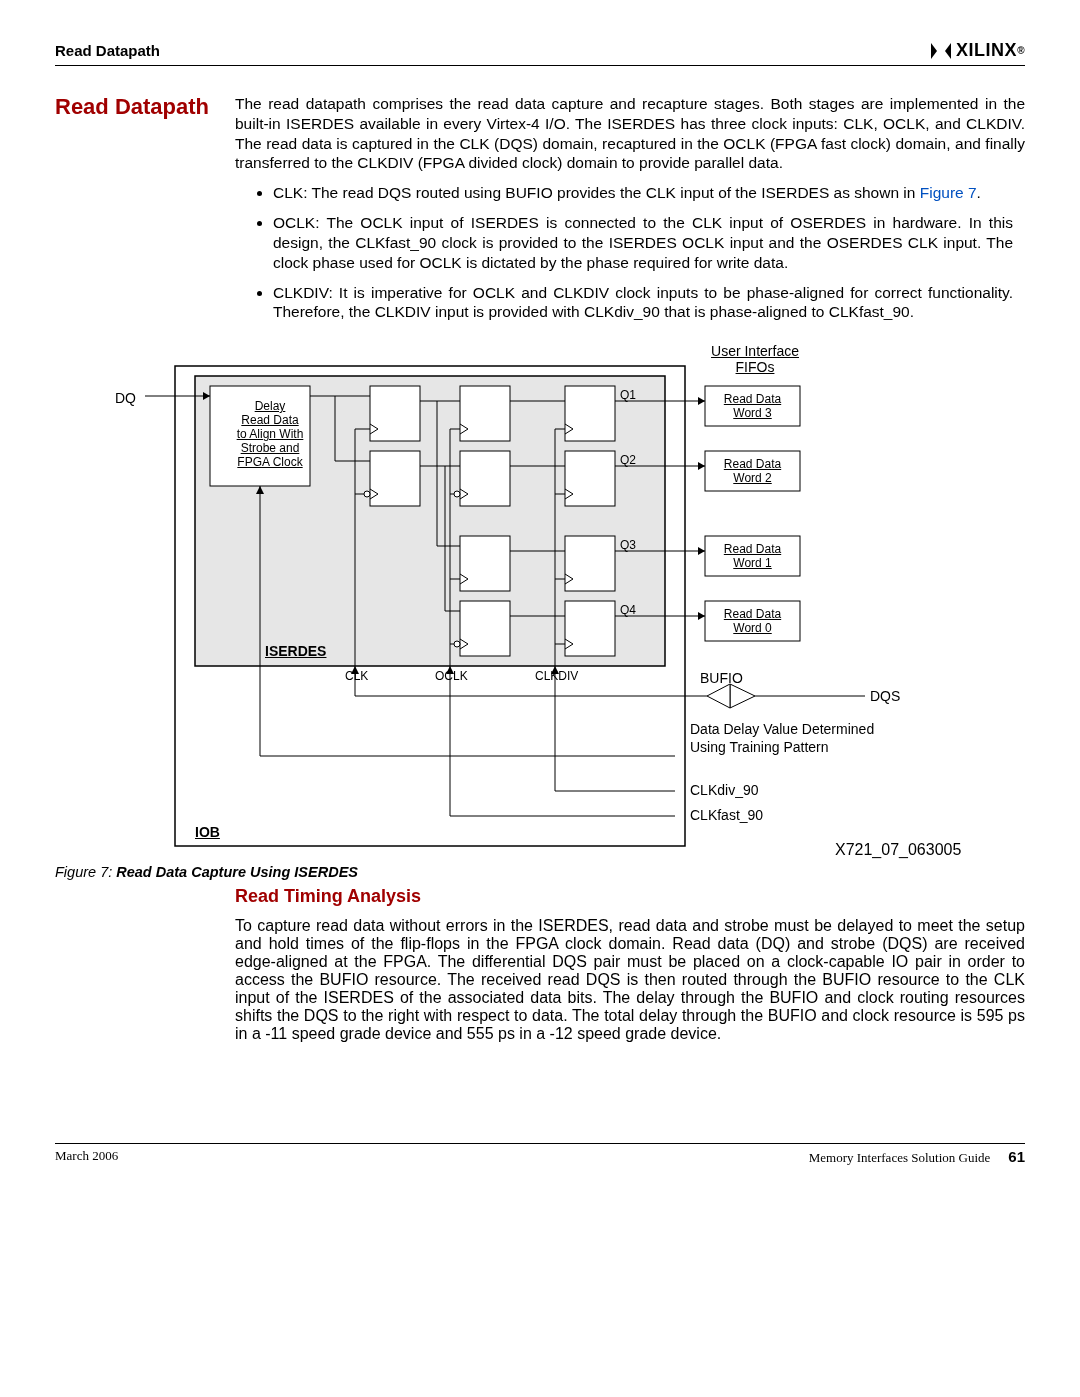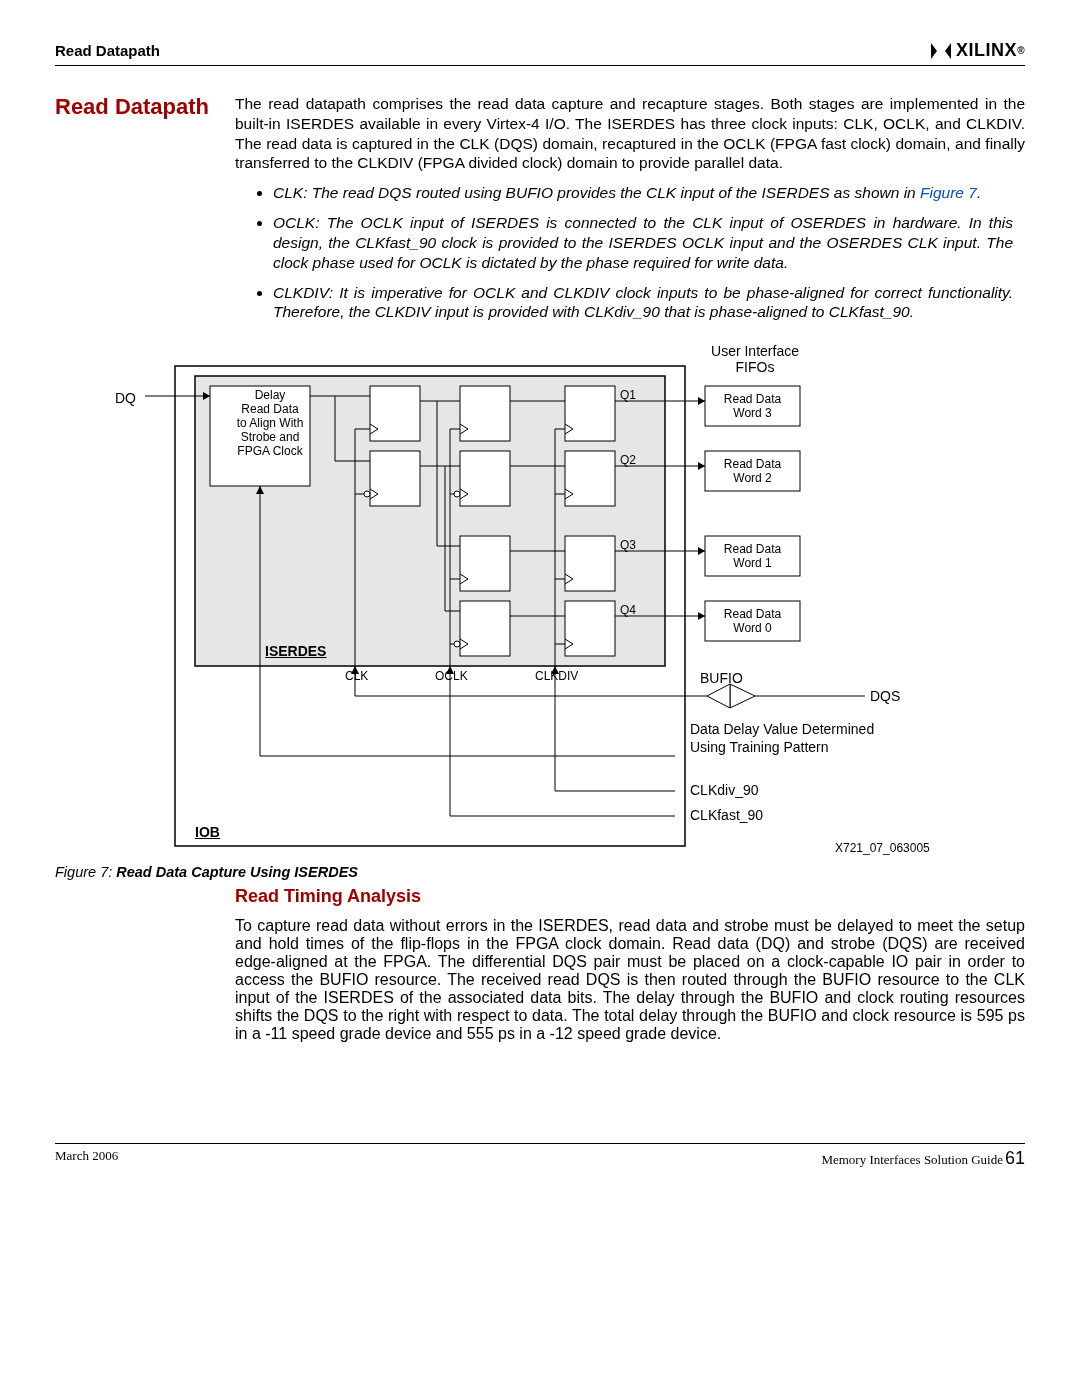--- a/index.html
+++ b/index.html
@@ -65,21 +65,20 @@
     font-size: 15.5px;
     line-height: 1.28;
   }
   .body-text {
     margin: 0 0 10px 0;
     text-align: justify;
   }
   ul.bullets {
     margin: 0 12px 14px 0;
     padding-left: 38px;
-    font-style: italic;
   }
   ul.bullets li {
     margin-bottom: 10px;
     text-align: justify;
   }
   .link {
     color: #0050c0;
   }
   .figure {
     margin: 6px 0 6px 60px;
@@ -96,29 +95,30 @@
     position: absolute;
     font-family: Arial, Helvetica, sans-serif;
     font-size: 14px;
     color: #000;
     white-space: nowrap;
   }
   .figure .dlabel.small {
     font-size: 12px;
   }
   .figure .dlabel.tiny {
-    font-size: 12px;
+    font-size: 16px;
   }
   .figure .dlabel.bold {
     font-weight: bold;
     text-decoration: underline;
   }
   .figure .dlabel.center {
     text-align: center;
     white-space: normal;
+    text-decoration: underline;
   }
   .fig-caption {
     text-align: left;
     font-style: italic;
     font-size: 14.5px;
     margin: 8px 0 0 0;
   }
   .fig-caption b {
     font-style: italic;
     font-weight: bold;
@@ -126,23 +126,23 @@
   .footer {
     margin-top: 100px;
     border-top: 1px solid #000;
     padding-top: 4px;
     display: flex;
     justify-content: space-between;
     font-size: 13px;
     font-family: Georgia, 'Times New Roman', serif;
   }
   .footer .pagenum {
-    font-weight: normal;
-    font-size: 18px;
-    margin-left: 2px;
+    font-weight: bold;
+    font-size: 15px;
+    margin-left: 18px;
     font-family: Arial, sans-serif;
   }
   .footer .right {
     display: flex;
     align-items: baseline;
   }
 </style>
 </head>
 <body>
 
@@ -277,21 +277,21 @@
       <line x1="335" y1="470" x2="335" y2="340" stroke="#000"></line>
       <polygon points="335,320 331,328 339,328" fill="#000"></polygon>
 
       <line x1="560" y1="445" x2="440" y2="445" stroke="#000"></line>
       <line x1="440" y1="445" x2="440" y2="340" stroke="#000"></line>
       <polygon points="440,320 436,328 444,328" fill="#000"></polygon>
     </svg>
 
     <span class="dlabel" style="left:0px; top:44px;">DQ</span>
 
-    <span class="dlabel small center" style="left:95px; top:42px; width:120px;">
+    <span class="dlabel small center" style="left:95px; top:53px; width:120px;">
       <span>Delay</span><br>
       <span>Read Data</span><br>
       <span>to Align With</span><br>
       <span>Strobe and</span><br>
       <span>FPGA Clock</span>
     </span>
 
     <span class="dlabel bold" style="left:150px; top:297px;">ISERDES</span>
     <span class="dlabel bold" style="left:80px; top:478px;">IOB</span>
 

